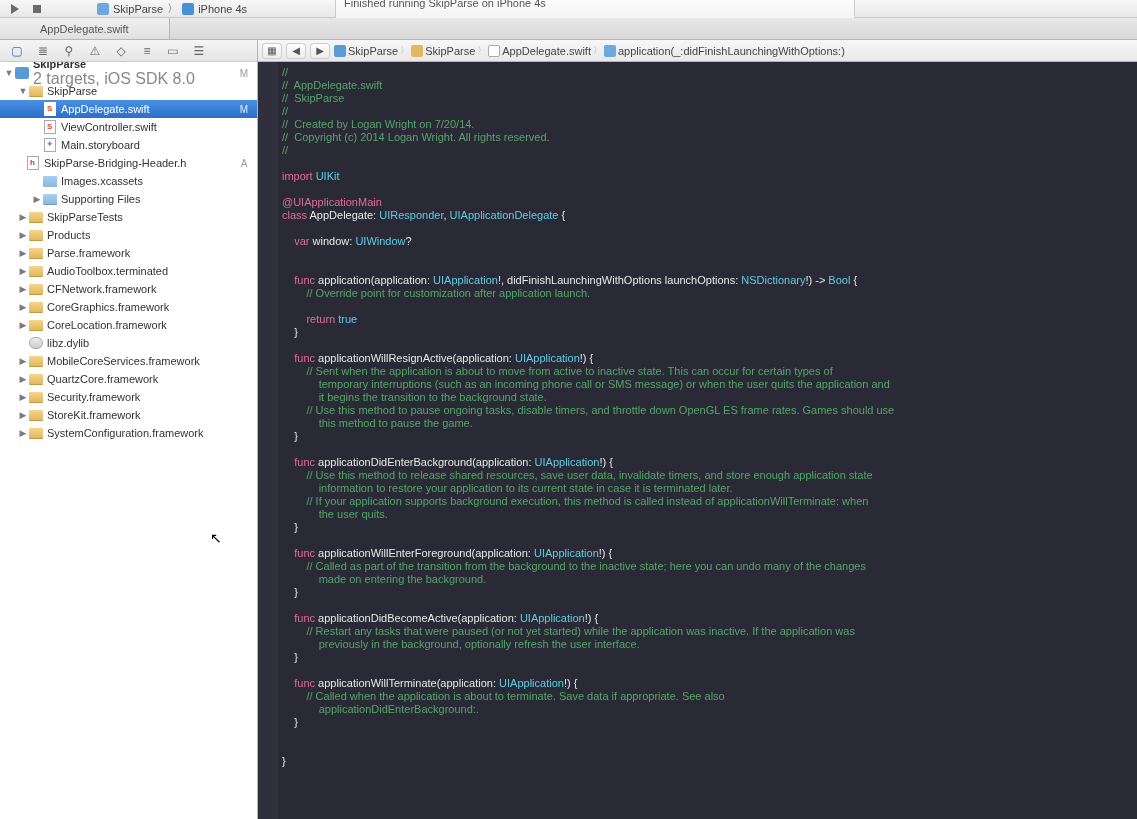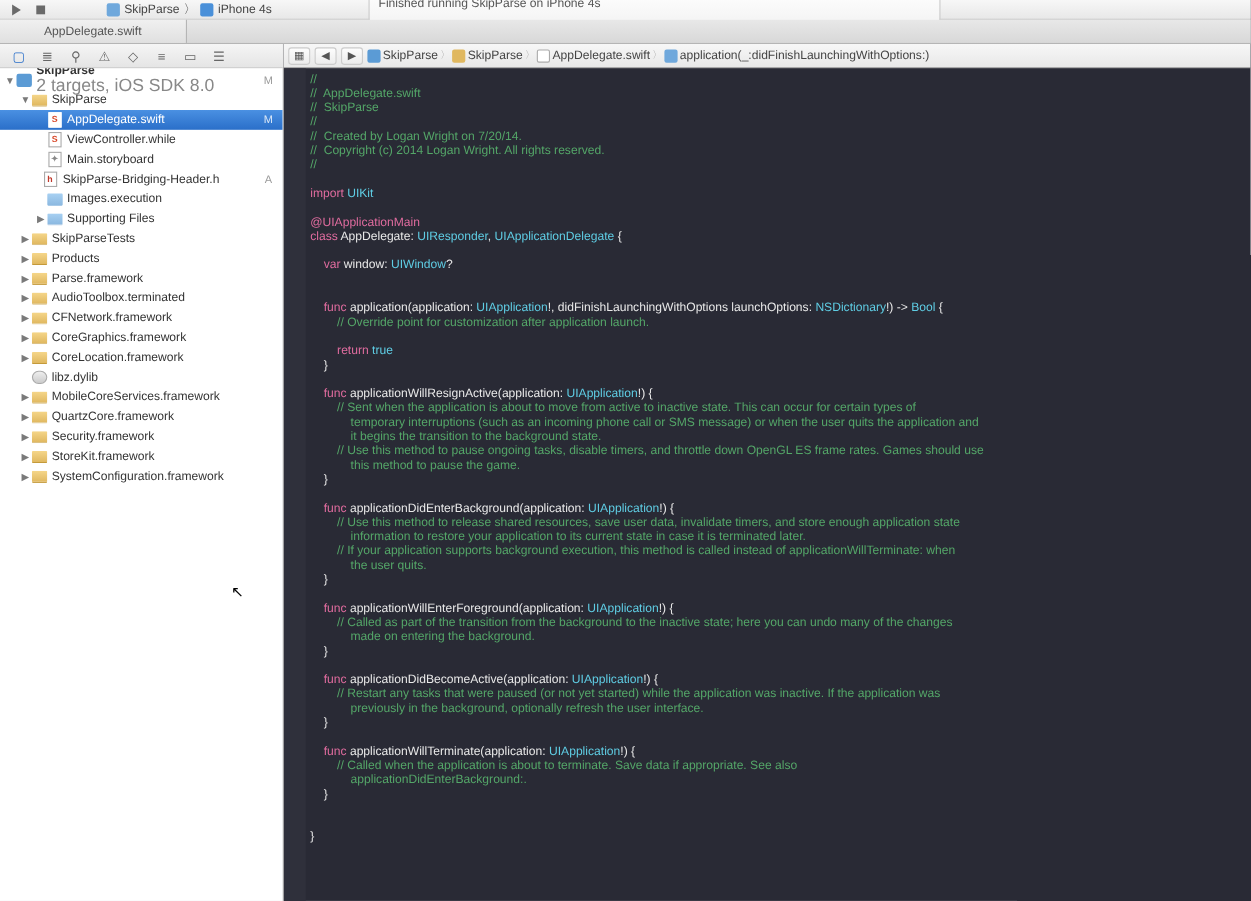--- a/index.html
+++ b/index.html
@@ -144,45 +144,45 @@
             <span class="ti-swift"></span>
           </span>
           <span class="tlabel">AppDelegate.swift</span>
           <span class="mbadge">M</span>
         </div>
         <div class="tree-row" style="padding-left: 32px;">
           <span class="disc"></span>
           <span class="ticon">
             <span class="ti-swift"></span>
           </span>
-          <span class="tlabel">ViewController.while</span>
+          <span class="tlabel">ViewController.swift</span>
           <span class="mbadge"></span>
         </div>
         <div class="tree-row" style="padding-left: 32px;">
           <span class="disc"></span>
           <span class="ticon">
             <span class="ti-sb"></span>
           </span>
           <span class="tlabel">Main.storyboard</span>
           <span class="mbadge"></span>
         </div>
-        <div class="tree-row" style="padding-left: 28px; justify-content: flex-end;">
+        <div class="tree-row" style="padding-left: 15px; justify-content: flex-end;">
           <span class="disc"></span>
           <span class="ticon">
             <span class="ti-h"></span>
           </span>
           <span class="tlabel">SkipParse-Bridging-Header.h</span>
           <span class="mbadge">A</span>
         </div>
         <div class="tree-row" style="padding-left: 32px;">
           <span class="disc"></span>
           <span class="ticon">
             <span class="ti-xc"></span>
           </span>
-          <span class="tlabel">Images.execution</span>
+          <span class="tlabel">Images.xcassets</span>
           <span class="mbadge"></span>
         </div>
         <div class="tree-row" style="padding-left: 32px;">
           <span class="disc">▶</span>
           <span class="ticon">
             <span class="ti-folder"></span>
           </span>
           <span class="tlabel">Supporting Files</span>
           <span class="mbadge"></span>
         </div>

